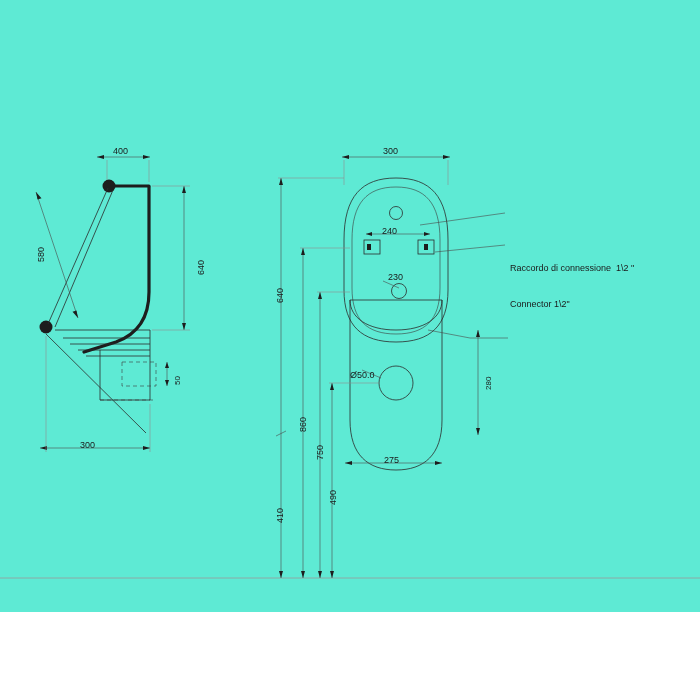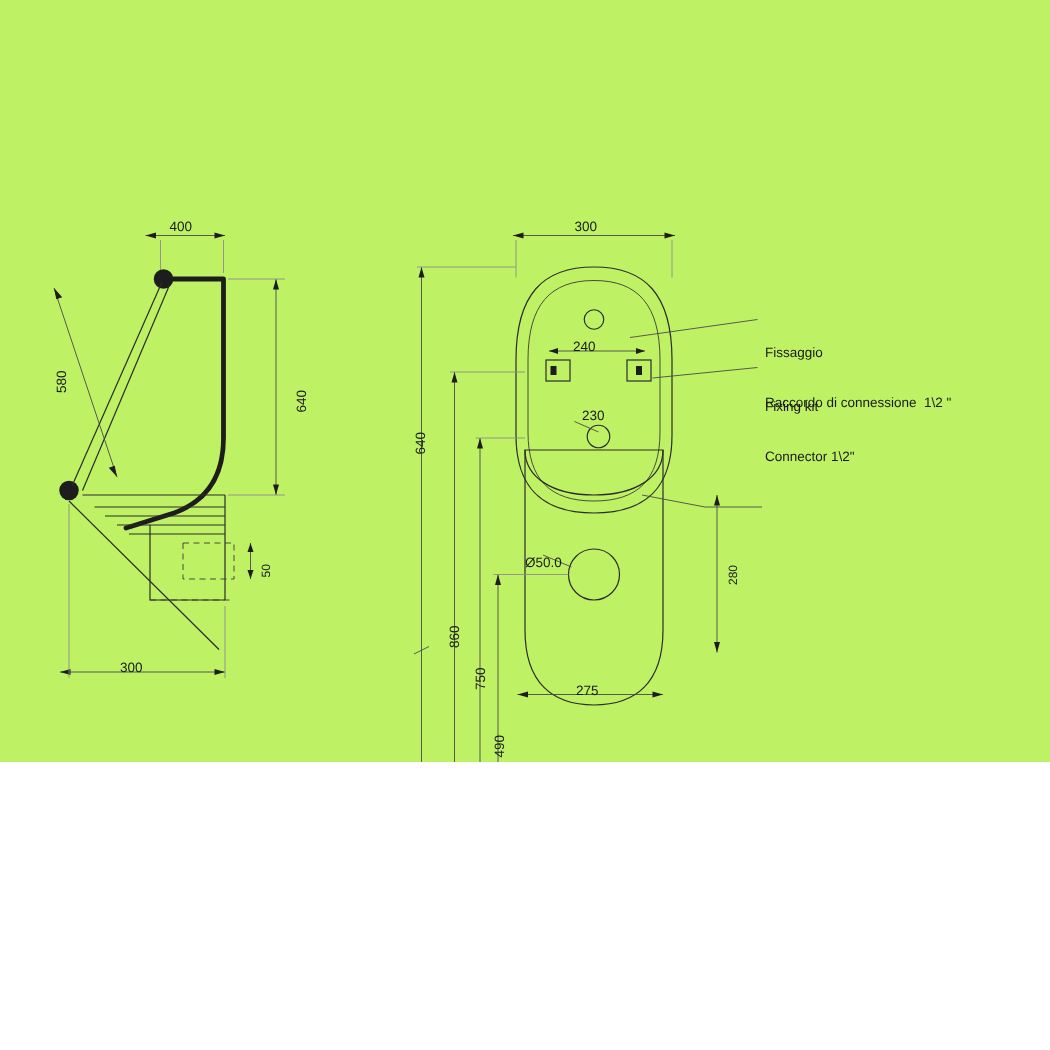--- a/index.html
+++ b/index.html
@@ -6,22 +6,22 @@
     margin: 0;
     padding: 0;
     background: #ffffff;
   }
   body {
     font-family: "Liberation Sans", sans-serif;
   }
   #sheet {
     position: relative;
     width: 700px;
-    height: 508px;
-    background: #bef264;
+    height: 612px;
+    background: #5eead4;
     overflow: hidden;
   }
   .lbl {
     position: absolute;
     font-family: "Liberation Sans", sans-serif;
     font-size: 9px;
     color: #1a1a1a;
     white-space: pre;
     line-height: 11px;
   }
@@ -196,24 +196,20 @@
   <div class="lbl vert" style="left:315px; top:460px;">750</div>
 
   <div class="lbl vert" style="left:328px; top:505px;">490</div>
 
   <div class="lbl vert" style="left:275px; top:523px;">410</div>
 
   <div class="lbl" style="left:384px; top:455px;">275</div>
 
   <div class="lbl vert sm" style="left:483px; top:390px;">280</div>
 
-  <div class="note" style="left:510px; top:205px;">
-    <div>Fissaggio</div>
-    <div>Fixing kit</div>
-  </div>
 
   <div class="note" style="left:510px; top:238px;">
     <div>Raccordo di connessione  1\2 "</div>
     <div>Connector 1\2"</div>
   </div>
 
 
 </div>
 
 </body></html>

